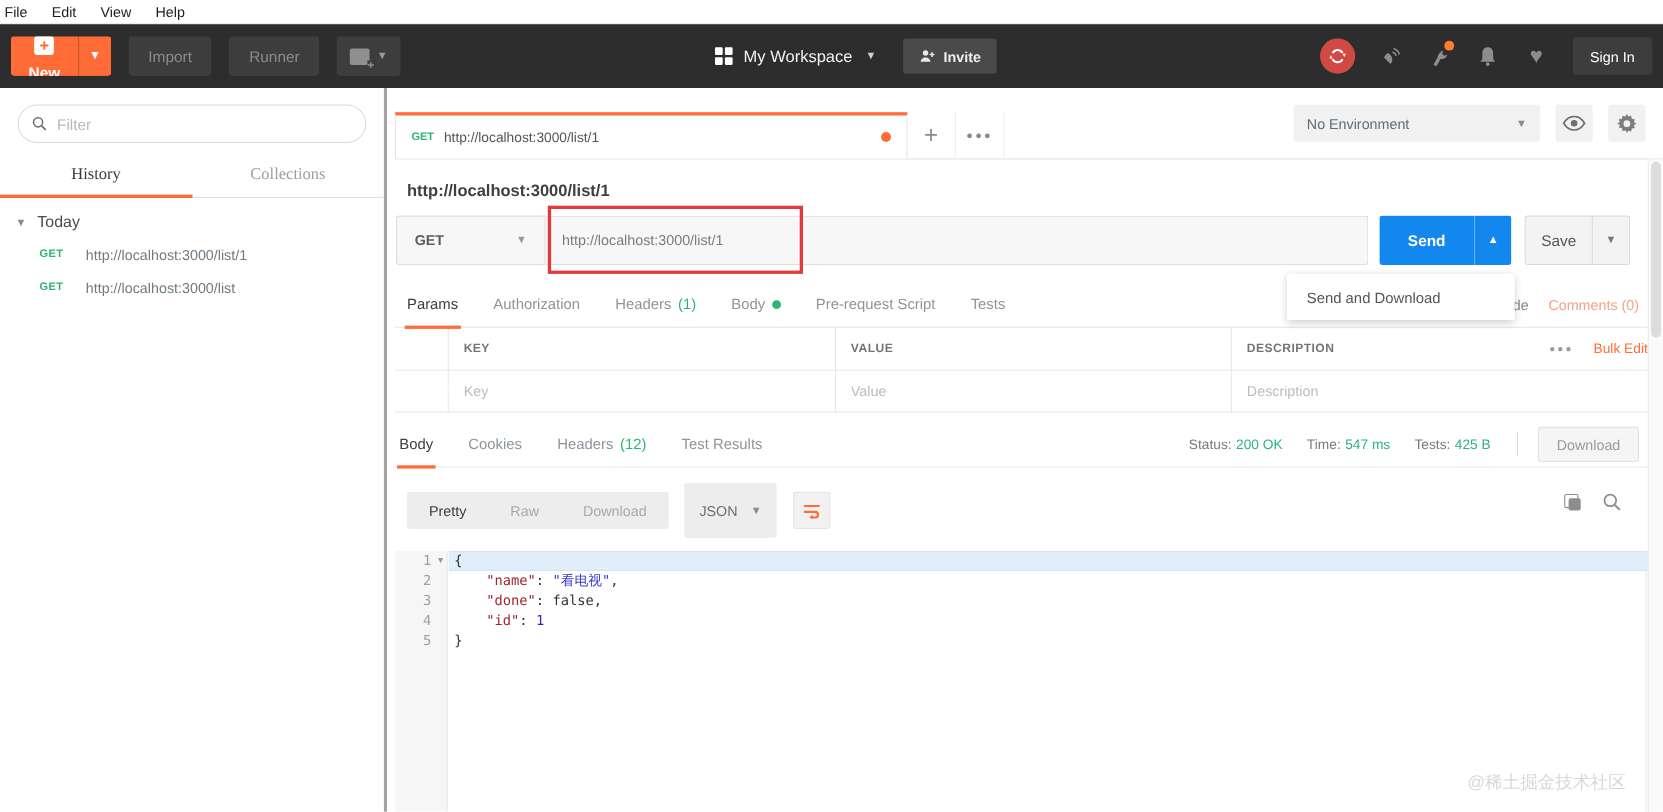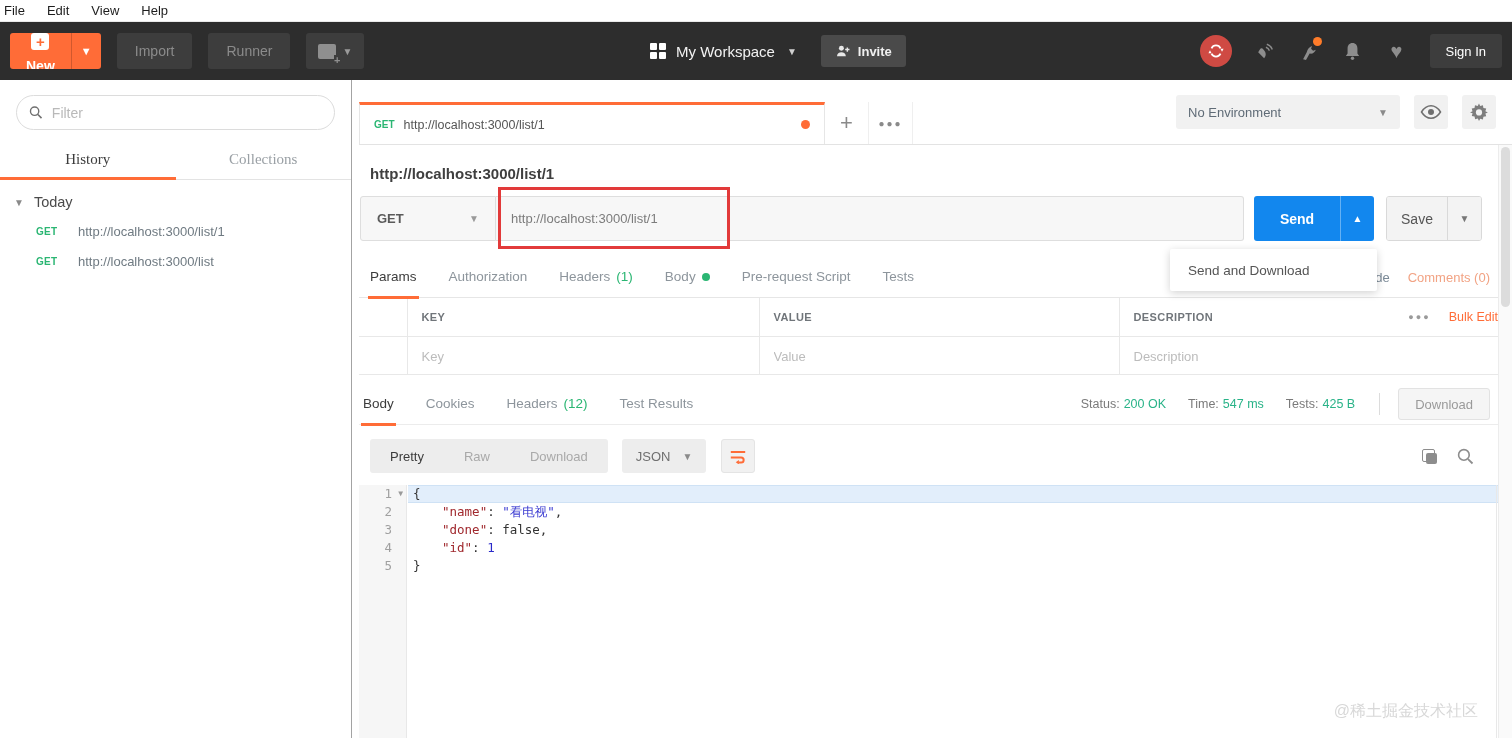--- a/index.html
+++ b/index.html
@@ -30,21 +30,21 @@
   .btn-invite { height:32px; background:#4a4a4a; border-radius:3px; color:#f0f0f0; font-size:13px; font-weight:bold; display:flex; align-items:center; gap:7px; padding:0 14px; margin-left:14px; }
   .top-right { position:absolute; right:10px; top:0; height:58px; display:flex; align-items:center; gap:22px; }
   .sync-circle { width:32px; height:32px; border-radius:50%; background:#cf4a43; display:flex; align-items:center; justify-content:center; }
   .tr-icon { position:relative; display:flex; align-items:center; justify-content:center; width:22px; height:22px; }
   .heart-glyph { color:#8d8d8d; font-size:20px; line-height:20px; }
   .notif-dot { position:absolute; top:-3px; right:-2px; width:9px; height:9px; border-radius:50%; background:#ff7c2a; }
   .btn-signin { height:34px; background:#3d3d3d; border-radius:3px; color:#fff; font-size:13px; display:flex; align-items:center; padding:0 16px; }
 
   
   .app { display:flex; height:658px; }
-  .sidebar { width:352px; border-right:1px solid #a3a3a3; background:#fff; position:relative; }
+  .sidebar { width:352px; border-right:3px solid #a3a3a3; background:#fff; position:relative; }
   .main { flex:1; position:relative; padding-left:7px; display:flex; flex-direction:column; background:#fff; }
 
   
   .filter-wrap { padding:15px 16px 0 16px; }
   .filter-box { height:35px; border:1px solid #dcdcdc; border-radius:18px; display:flex; align-items:center; padding:0 12px; gap:9px; }
   .filter-box input { border:none; outline:none; font-size:14px; color:#555; width:100%; font-family:"Liberation Sans",sans-serif; }
   .filter-box input::placeholder { color:#b9b9b9; }
   .side-tabs { display:flex; margin-top:10px; border-bottom:1px solid #e3e3e3; height:40px; }
   .side-tab { width:50%; text-align:center; font-size:15px; color:#9aa0a5; line-height:38px; position:relative;font-family:Liberation Serif, serif; }
   .side-tab.active { color:#3c3c3c; }
@@ -120,21 +120,21 @@
   .resp-meta { position:absolute; right:22px; top:0; height:42px; display:flex; align-items:center; }
   .meta-pair { font-size:12.5px; color:#7a7a7a; margin-left:22px; }
   .meta-pair b { color:#29b388; font-weight:normal; margin-left:4px; }
   .meta-div { width:1px; height:22px; background:#dcdcdc; margin:0 18px 0 24px; }
   .btn-download { height:32px; background:#f5f5f5; border:1px solid #e2e2e2; border-radius:3px; color:#9a9a9a; font-size:13px; display:flex; align-items:center; padding:0 16px; }
 
   .resp-toolbar { margin-top:14px; display:flex; align-items:center; padding-left:11px; position:relative; }
   .seg { display:flex; background:#ededed; border-radius:3px; height:34px; overflow:hidden; }
   .seg .seg-item { padding:0 20px; display:flex; align-items:center; font-size:13px; color:#a9a9a9; }
   .seg .seg-item.active { color:#3c3c3c; }
-  .fmt-select { margin-left:14px; height:34px; background:#ededed; border-radius:3px; display:flex; align-items:center; gap:12px; padding:0 14px; color:#6f6f6f; font-size:13px; }
+  .fmt-select { margin-left:14px; height:50px; background:#ededed; border-radius:3px; display:flex; align-items:center; gap:12px; padding:0 14px; color:#6f6f6f; font-size:13px; }
   .fmt-select .car { font-size:10px; color:#8a8a8a; }
   .wrap-btn { margin-left:15px; width:34px; height:34px; background:#f1f1f1; border:1px solid #e4e4e4; border-radius:3px; display:flex; align-items:center; justify-content:center; }
   .resp-tools-right { position:absolute; right:38px; top:0; height:34px; display:flex; align-items:center; gap:20px; }
   .copy-icon { position:relative; width:15px; height:15px; }
   .copy-icon::before { content:""; position:absolute; left:0; top:0; width:11px; height:11px; border:1.5px solid #8d8d8d; border-radius:2px; }
   .copy-icon::after { content:""; position:absolute; right:0; bottom:0; width:11px; height:11px; background:#8d8d8d; border-radius:2px; }
 
   
   .code-area { margin-top:12px; flex:1; position:relative; font-family:"DejaVu Sans Mono", monospace; font-size:12.5px; overflow:hidden; }
   .gutter { position:absolute; left:0; top:0; bottom:0; width:48px; background:#f6f6f6; border-right:1px solid #e8e8e8; }

